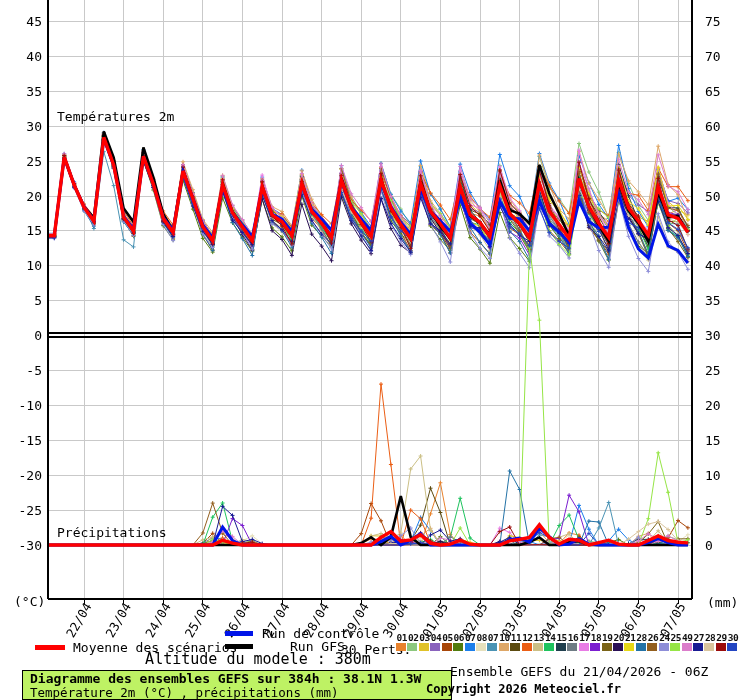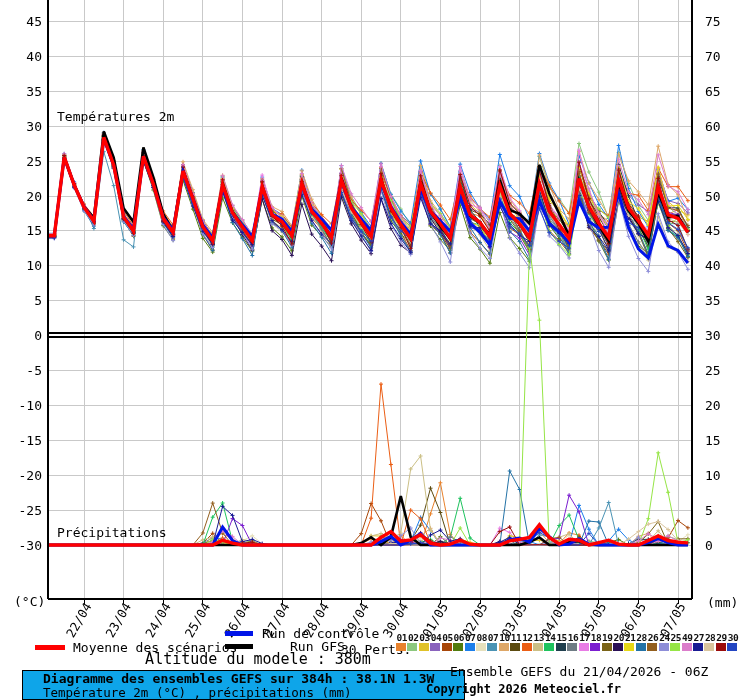--- a/index.html
+++ b/index.html
@@ -8,21 +8,21 @@
   #chart-svg{position:absolute;left:0;top:0;}
   .ov{position:absolute;z-index:2;white-space:nowrap;}
   .lab{font-size:13px;line-height:13px;}
   .swatch{position:absolute;height:5px;}
   #pert-nums{position:absolute;left:396px;top:632px;display:flex;width:344px;}
   #pert-nums span{display:inline-block;width:11.43px;text-align:center;font-size:9.5px;
                   font-weight:bold;letter-spacing:-0.5px;color:#111;}
   #pert-swatches{position:absolute;left:396px;top:643px;display:flex;gap:1.43px;}
   #pert-swatches i{display:inline-block;width:10px;height:8px;}
   #alt-line{left:48px;top:650px;width:420px;text-align:center;font-size:15px;}
-  #info-box{left:22px;top:670px;width:421px;height:27px;border:1px solid #000;background:#0ea5e9;padding:1px 0 0 20px;}
+  #info-box{left:22px;top:670px;width:421px;height:27px;border:1px solid #000;background:#bef264;padding:1px 0 0 7px;}
   #info-box .t1{font-weight:bold;font-size:13px;line-height:14px;}
   #info-box .t2{font-size:12.5px;line-height:13px;}
   #run-info{left:450px;top:664px;font-size:13px;}
   #copyright{left:426px;top:682px;font-size:12px;font-weight:bold;}
 </style>
 </head>
 <body>
 
 <div id="app">
   <svg id="chart-svg" width="740" height="700">

